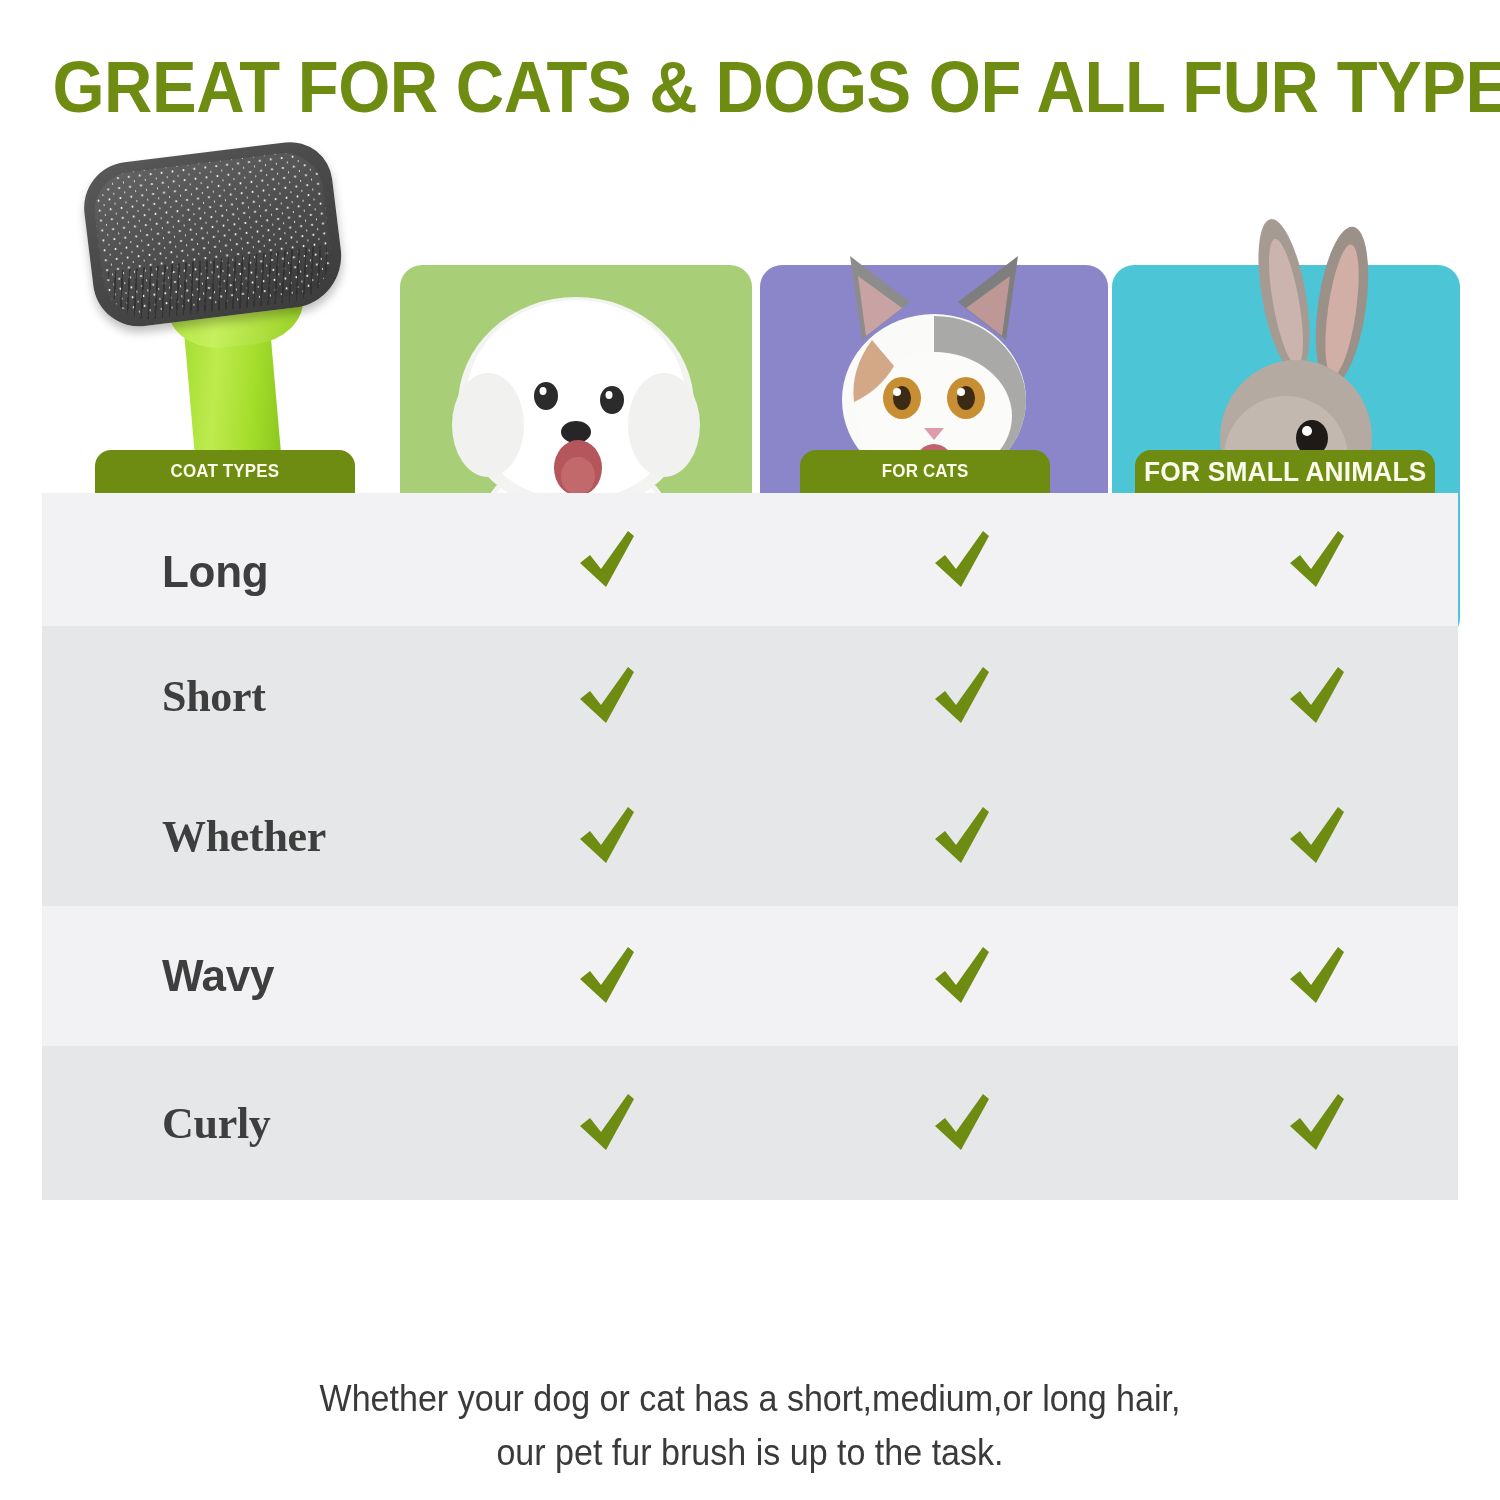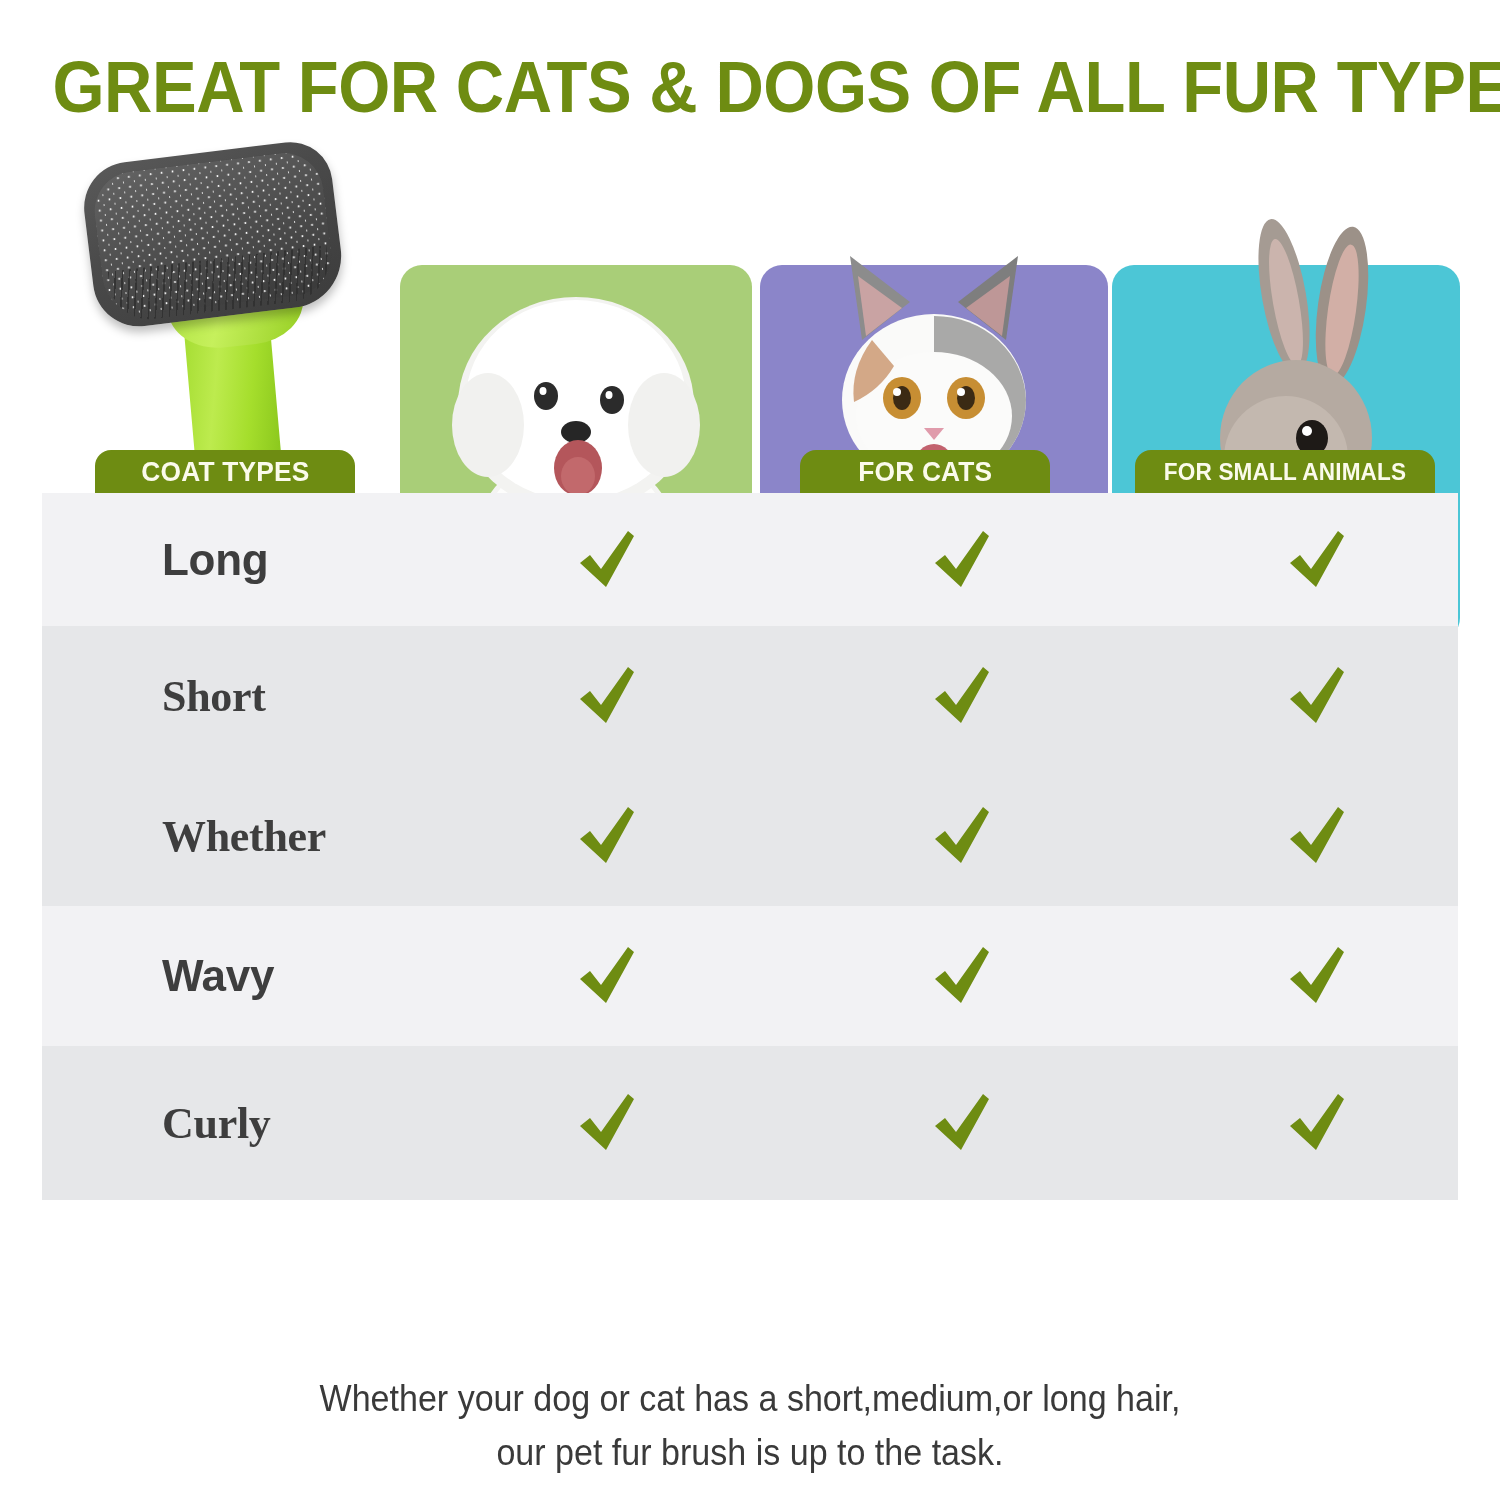--- a/index.html
+++ b/index.html
@@ -94,31 +94,31 @@
 
   
   .pill {
     position: absolute;
     height: 43px;
     background: #6E8C12;
     border-radius: 16px 16px 0 0;
     display: flex; align-items: center; justify-content: center;
     color: #FBFBEB;
     font-weight: bold;
-    font-size: 28px;
+    font-size: 18px;
     letter-spacing: 0.2px;
     white-space: nowrap;
     z-index: 6;
   }
   .pill span { transform: scaleX(0.94); display: inline-block; }
   .pill-coat  { left: 95px;   width: 260px; top: 450px; }
   .pill-dogs  { left: 455px;  width: 250px; top: 450px; }
   .pill-cats  { left: 800px;  width: 250px; top: 450px; }
   .pill-small { left: 1135px; width: 300px; top: 450px; }
-  .pill-small { font-size: 24px; }
+  .pill-small { font-size: 28px; }
 
   
   .table {
     position: absolute;
     left: 42px; top: 493px;
     width: 1416px; height: 847px;
     border-radius: 0 0 22px 22px;
     overflow: hidden;
     z-index: 2;
   }
@@ -252,21 +252,21 @@
   <div class="pill pill-cats">
       <span>FOR CATS</span>
     </div>
   <div class="pill pill-small">
       <span>FOR SMALL ANIMALS</span>
     </div>
 
   <div class="table">
 
     <div class="trow odd" style="height:133px">
-      <div class="rlabel" style="top: 42px; text-align: right;">Long</div>
+      <div class="rlabel" style="top: 54px; text-align: right;">Long</div>
       <div class="cmark c1" style="top: 32px;">
         <svg viewBox="0 0 70 70" width="70" height="70">
             <path d="M8 38 L18 30 L29 44 L56 6 L62 11 L34 62 Z" fill="#6E8C12"></path>
           </svg>
       </div>
       <div class="cmark c2" style="top: 32px;">
         <svg viewBox="0 0 70 70" width="70" height="70">
             <path d="M8 38 L18 30 L29 44 L56 6 L62 11 L34 62 Z" fill="#6E8C12"></path>
           </svg>
       </div>

